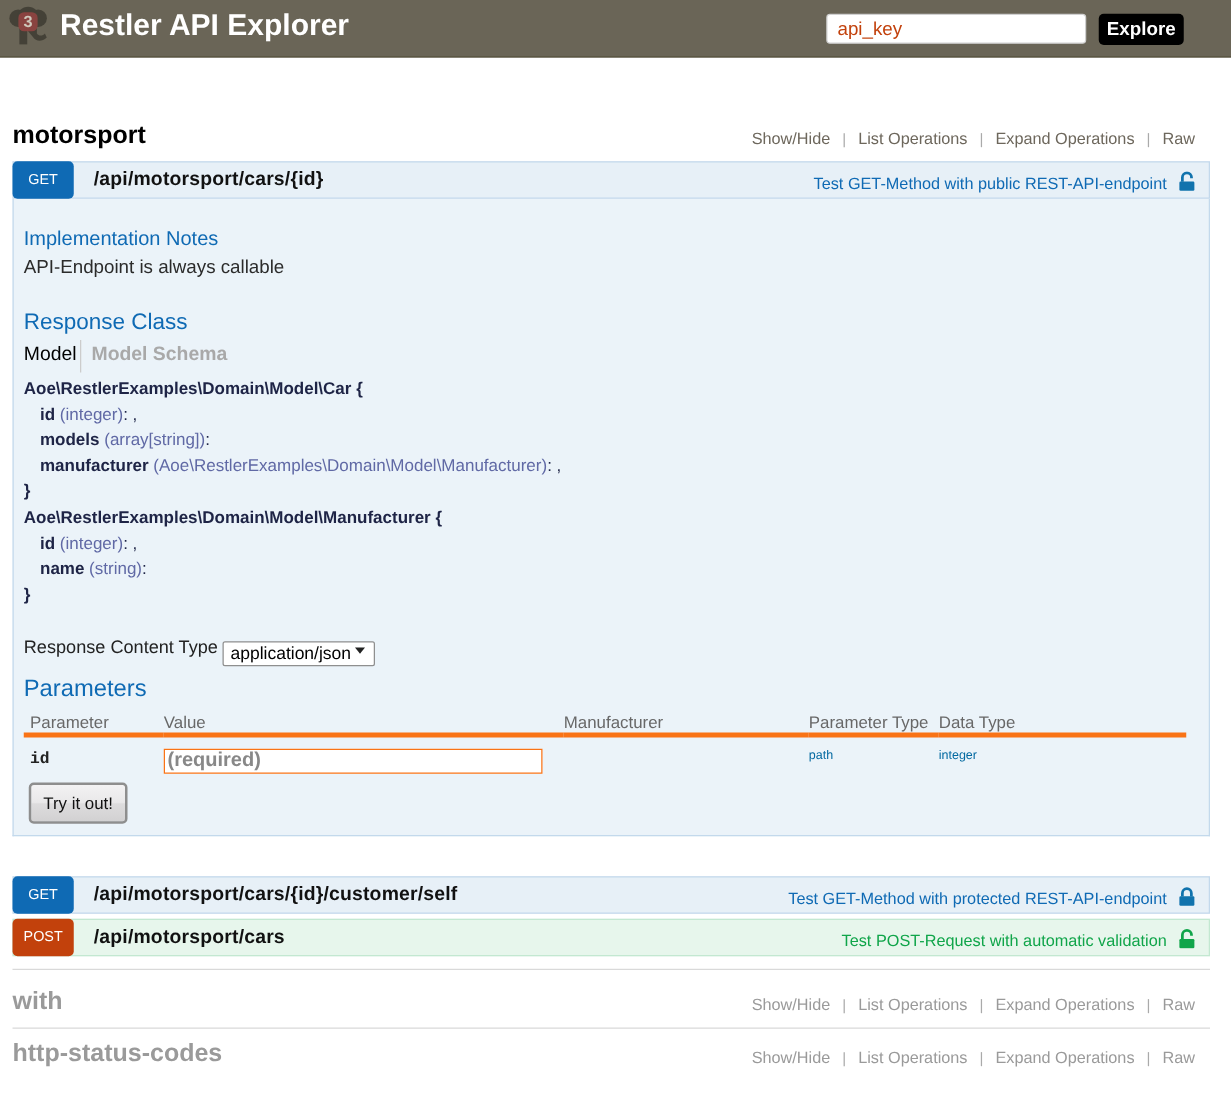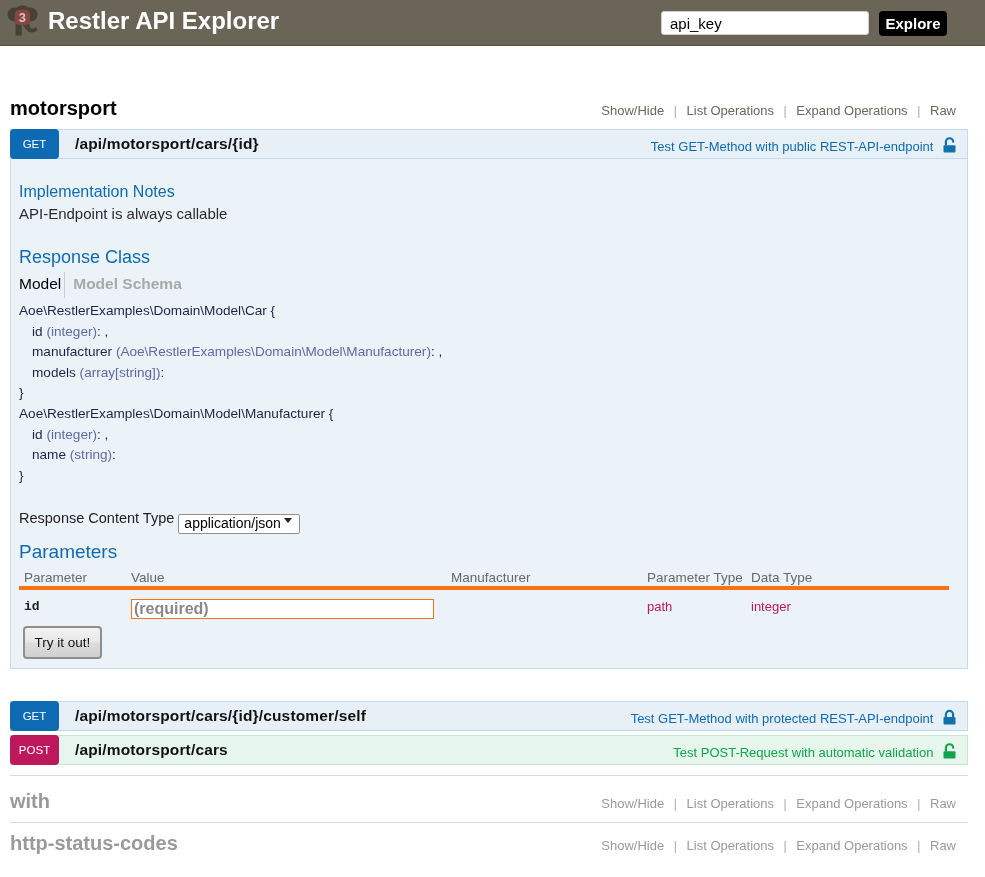--- a/index.html
+++ b/index.html
@@ -1,68 +1,68 @@
 <!DOCTYPE html>
 <html><head>
 <meta charset="utf-8">
 <title>Restler API Explorer</title>
 <style>
 * { margin:0; padding:0; }
 html,body { background:#fff; font-family:"Liberation Sans", sans-serif; }
 
 #hdr { height:45px; background:#6a6557; border-bottom:1px solid #57533f; position:relative; }
 #title { position:absolute; left:48px; top:7px; font-size:24px; font-weight:bold; color:#fff; }
-#apikey { position:absolute; left:661px; top:11px; width:198px; height:22px; border:1px solid #d0d0d0; border-radius:3px; font-size:15px; color:#000000; padding:0 0 0 8px; font-family:"Liberation Sans", sans-serif; }
+#apikey { position:absolute; left:661px; top:11px; width:198px; height:22px; border:1px solid #d0d0d0; border-radius:3px; font-size:15px; color:#c2410c; padding:0 0 0 8px; font-family:"Liberation Sans", sans-serif; }
 #explore { position:absolute; left:879px; top:11px; width:68px; height:25px; background:#000; color:#fff; border:none; border-radius:4px; font-weight:bold; font-size:15px; font-family:"Liberation Sans", sans-serif; }
 
 #wrap { margin-left:10px; width:958px; font-size:13px; color:#333; }
 .res-head { position:relative; height:32px; margin-top:51px; }
 .res-head h2 { font-size:20px; font-weight:bold; color:#000; position:absolute; left:0; top:0; }
 .res-head .opts { position:absolute; right:12px; top:6px; font-size:13px; color:#6d675c; }
 .opts span.sep { color:#aaa; padding:0 6px; font-size:12px; }
 
 .oprow { height:28px; position:relative; border-width:1px; border-style:solid; }
 .oprow.get  { background:#e7f0f7; border-color:#c3d9ec; }
 .oprow.post { background:#e7f6ec; border-color:#c3e8d1; }
 .mbtn { position:absolute; left:-1px; top:-1px; width:49px; height:30px; text-align:center; color:#fff; font-size:11.5px; line-height:30px; border-radius:4px; }
 .oprow.get .mbtn { background:#0f6ab4; }
-.oprow.post .mbtn { background:#be185d; }
+.oprow.post .mbtn { background:#c2410c; }
 .path { position:absolute; left:64px; top:5px; font-size:15.5px; letter-spacing:0.15px; font-weight:bold; color:#111; }
 .oplink { position:absolute; right:11px; top:7px; font-size:13px; }
 .oplink.blue { color:#0f6ab4; }
 .oplink.green { color:#10a54a; }
 .oplink svg { vertical-align:-2px; margin-left:6px; }
 
 .content { background:#ebf3f9; border:1px solid #c3d9ec; border-top:none; padding:0 18px 0 8px; height:509px; }
 .content h4 { color:#0f6ab4; font-weight:normal; }
 .h-impl { font-size:16px; padding-top:24px; }
 .content p.notes { font-size:15px; color:#2b2b2b; padding-top:4px; }
 .h-resp { font-size:18px; padding-top:25px; }
 .tabs { padding-top:7px; font-size:15.5px; color:#000; height:22px; }
 .tabs .dis { color:#a9a9a9; border-left:1px solid #ccc; padding:3px 0 6px 8px; margin-left:3px;font-weight:bold; }
 .sig { padding-top:4px; font-size:13.6px; line-height:20.6px; color:#1e2446; }
-.sig strong { font-weight:normal;margin-top:16px; }
+.sig strong { font-weight:bold;margin-top:16px; }
 .sig .t { color:#6069a5; }
 .sig .ind { padding-left:13px; }
 .rct { padding-top:24px; font-size:14.5px; color:#222; height:24px; }
 .selwrap { display:inline-block; position:relative; }
 .rct select { -webkit-appearance:none; appearance:none; font-size:14px; font-family:"Liberation Sans", sans-serif; margin-left:0; width:122px; height:20px; vertical-align:-5px; border:1px solid #8f8f8f; border-radius:2px; background:#fff; padding:0 16px 1px 5px; color:#000; }
 .selwrap:after { content:""; position:absolute; right:8px; top:8px; border-left:4px solid transparent; border-right:4px solid transparent; border-top:5px solid #222; pointer-events:none; }
 .h-par { font-size:19px; padding-top:7px; }
 table.params { border-collapse:collapse; width:100%; margin-top:7px; }
 table.params th { text-align:left; font-weight:normal; color:#686868; font-size:13.5px; border-bottom:4px solid #f97316; padding:0 0 1px 0; }
 table.params td { vertical-align:top; padding-top:9px; }
 th.c1,td.c1 { width:107px; padding-left:5px; }
 table.params th.c1 { padding-left:5px; }
 th.c2,td.c2 { width:320px; }
 th.c3,td.c3 { width:196px; }
 th.c4,td.c4 { width:104px; }
 td.c1 { font-family:"Liberation Mono", monospace; font-size:13px; font-weight:bold; color:#222; padding-top:11px; }
 td.c2 input { width:299px; height:18px; border:1px solid #f97316; font-size:16px; font-weight:bold; font-family:"Liberation Sans", sans-serif; color:#888; padding:0 0 0 2px; }
-td.c4, td.c5 { font-size:13px; color:#be185d; }
+td.c4, td.c5 { font-size:10px; color:#0369a1; }
 .tryit { margin-top:7px; margin-left:4px; height:33px; width:79px; background:linear-gradient(#f3f2f3 0%, #e9e8e9 48%, #dddcdd 52%, #d2d1d2 100%); border:2px solid #8e8e8e; border-radius:4px; font-size:13.5px; color:#111; font-family:"Liberation Sans", sans-serif; }
 .sp1 { height:32px; }
 .sp2 { height:4px; }
 .secline { border-top:1px solid #d9d9d9; margin-top:10px; }
 .sec { position:relative; height:46px; border-bottom:1px solid #d9d9d9; }
 .sec h2 { font-size:20px; font-weight:bold; color:#9a9a9a; position:absolute; left:0; top:14px; }
 .sec .opts { position:absolute; right:12px; top:20px; font-size:13px; color:#9a9a9a; }
 </style>
 </head>
 <body>
@@ -98,22 +98,22 @@
     </div>
   </div>
   <div class="content">
     <h4 class="h-impl">Implementation Notes</h4>
     <p class="notes">API-Endpoint is always callable</p>
     <h4 class="h-resp">Response Class</h4>
     <div class="tabs">Model<span class="dis">Model Schema</span></div>
     <div class="sig">
       <div><strong>Aoe\RestlerExamples\Domain\Model\Car {</strong></div>
       <div class="ind"><strong>id</strong> <span class="t">(integer)</span>: ,</div>
+      <div class="ind"><strong>models</strong> <span class="t">(array[string])</span>:</div>
       <div class="ind"><strong>manufacturer</strong> <span class="t">(Aoe\RestlerExamples\Domain\Model\Manufacturer)</span>: ,</div>
-      <div class="ind"><strong>models</strong> <span class="t">(array[string])</span>:</div>
       <div><strong>}</strong></div>
       <div><strong>Aoe\RestlerExamples\Domain\Model\Manufacturer {</strong></div>
       <div class="ind"><strong>id</strong> <span class="t">(integer)</span>: ,</div>
       <div class="ind"><strong>name</strong> <span class="t">(string)</span>:</div>
       <div><strong>}</strong></div>
     </div>
     <div class="rct">Response Content Type
       <span class="selwrap"><select><option>application/json</option></select></span>
     </div>
     <h4 class="h-par">Parameters</h4>

